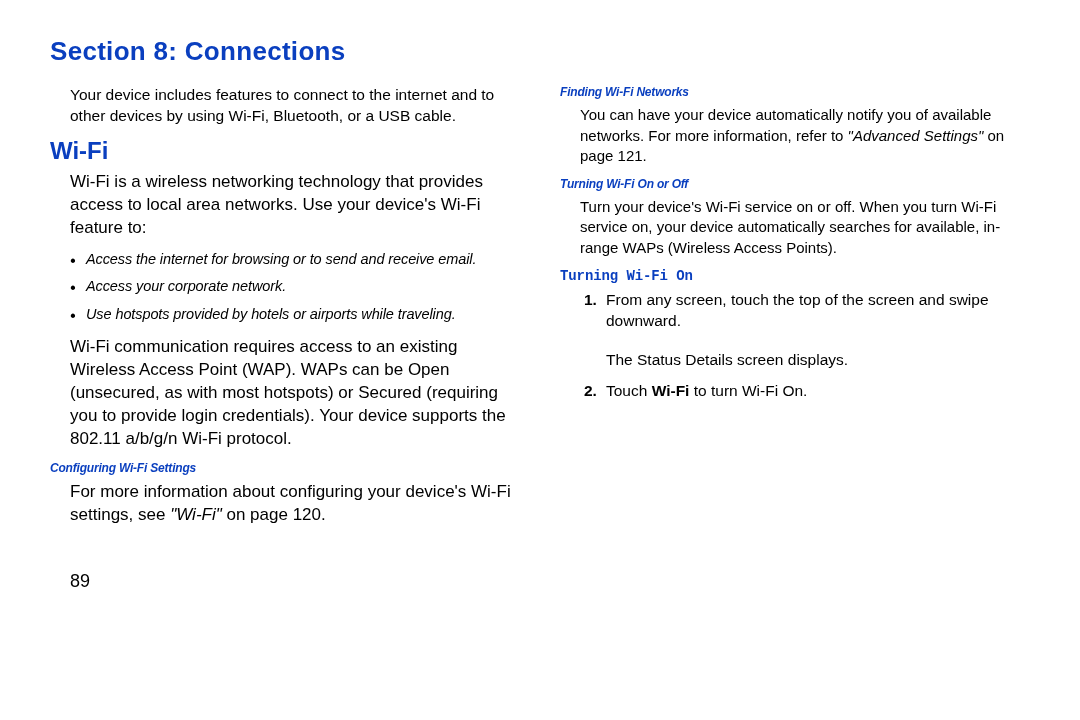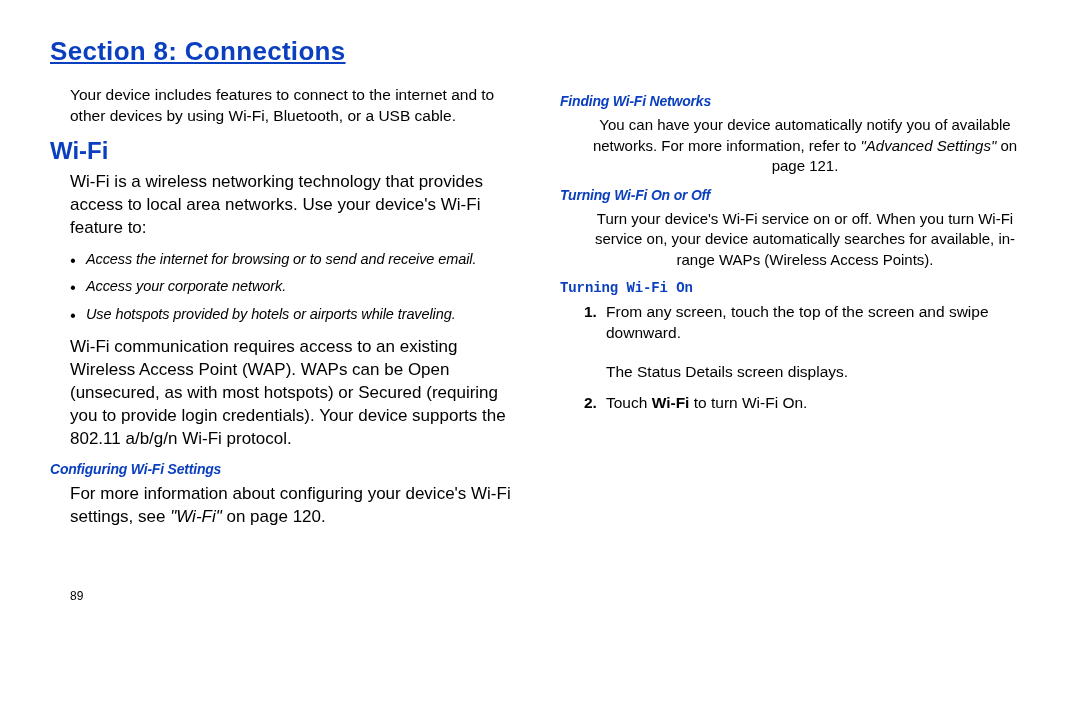--- a/index.html
+++ b/index.html
@@ -1,36 +1,36 @@
 <!DOCTYPE html>
 <html><head>
 <meta charset="utf-8">
 <style>
   * { box-sizing: border-box; margin: 0; padding: 0; }
   html, body { width: 1080px; height: 720px; background: #fff; font-family: Arial, Helvetica, sans-serif; color: #000; }
   .page { padding: 36px 50px 20px 50px; }
-  .section-title { font-size: 26px; font-weight: 900; color: #0a3fbf; letter-spacing: 0.3px; margin-bottom: 18px; text-decoration: underline; }
+  .section-title { font-size: 26px; font-weight: 900; color: #0a3fbf; letter-spacing: 0.3px; margin-bottom: 18px; }
   .columns { display: flex; gap: 40px; }
   .col { flex: 1; min-width: 0; }
   .intro { font-size: 15.5px; line-height: 1.35; margin-bottom: 10px; padding-left: 20px; }
   .h1-blue { font-size: 24px; font-weight: 900; color: #0a3fbf; margin-top: 4px; margin-bottom: 6px; }
   .body { font-size: 17px; line-height: 1.35; padding-left: 20px; margin-bottom: 10px; }
-  .narrow-body { font-size: 15px; line-height: 1.37; padding-left: 20px; margin-bottom: 10px; text-align: center; }
+  .narrow-body { font-size: 15px; line-height: 1.37; padding-left: 20px; margin-bottom: 10px; }
   .bullets { list-style: none; padding-left: 20px; margin-bottom: 12px; font-style: italic; }
   .bullets li { position: relative; padding-left: 16px; font-size: 14.5px; line-height: 1.35; margin-bottom: 8px; letter-spacing: -0.1px; }
   .bullets li::before { content: "•"; position: absolute; left: 0; top: 0; font-size: 16px; }
-  .h2-blue-italic { font-size: 14px; font-weight: 900; font-style: italic; color: #0a3fbf; margin-top: 8px; margin-bottom: 6px; letter-spacing: -0.2px; }
+  .h2-blue-italic { font-size: 12px; font-weight: 900; font-style: italic; color: #0a3fbf; margin-top: 0; margin-bottom: 6px; letter-spacing: -0.2px; }
   .h3-blue { font-size: 14px; font-weight: 900; color: #0a3fbf; margin-top: 6px; margin-bottom: 6px; letter-spacing: -0.1px; font-family: Liberation Mono, monospace; }
   .ref-italic { font-style: italic; }
   .ol { list-style: none; padding-left: 24px; margin-bottom: 10px; }
   .ol li { font-size: 15.5px; line-height: 1.35; margin-bottom: 10px; position: relative; padding-left: 22px; }
   .ol .num { position: absolute; left: 0; top: 0; font-weight: 700; }
   .ol .sub { display: block; margin-top: 18px; }
   .bold { font-weight: 700; }
-  .page-num { font-size: 12px; margin-top: 60px; padding-left: 20px; }
+  .page-num { font-size: 18px; margin-top: 44px; padding-left: 20px; }
 </style>
 </head>
 <body>
 
 <div class="page">
   <div class="section-title">Section 8: Connections</div>
   <div class="columns">
 
     <div class="col">
       <p class="intro">Your device includes features to connect to the internet and to other devices by using Wi-Fi, Bluetooth, or a USB cable.</p>

